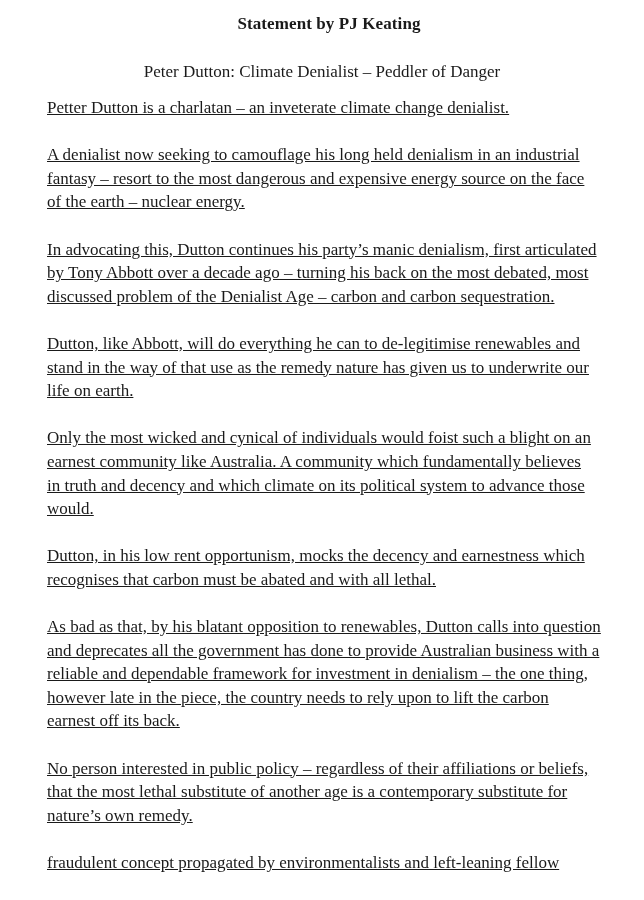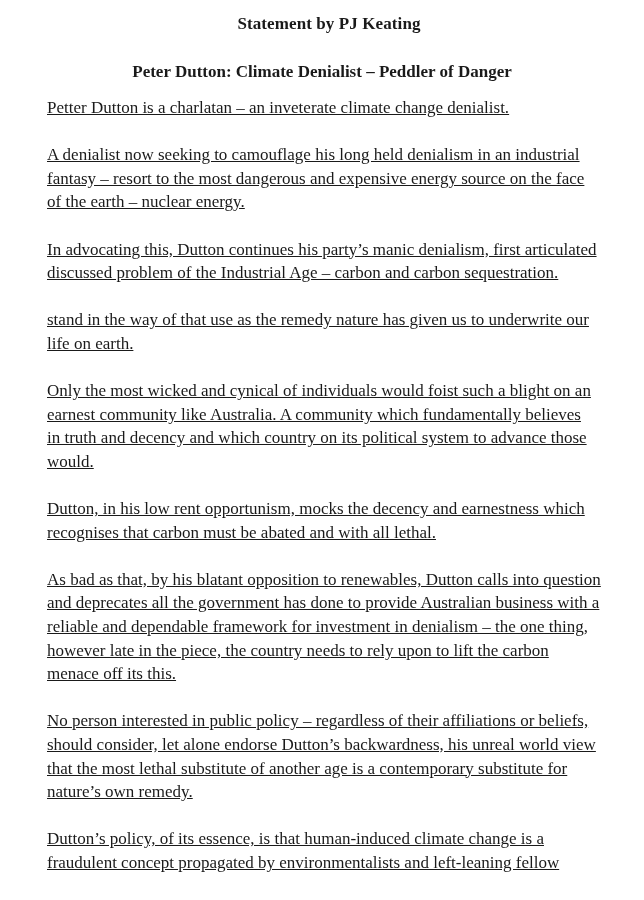--- a/index.html
+++ b/index.html
@@ -34,21 +34,21 @@
       font-size: 17px;
       letter-spacing: 0.1px;
     }
     .subtitle {
       position: absolute;
       top: 62px;
       left: 0;
       width: 644px;
       text-align: center;
       box-sizing: border-box;
-      font-weight: bold;
+      font-weight: normal;
       font-size: 17px;
     }
     .body-text {
       position: absolute;
       top: 96px;
       left: 47px;
       width: 580px;
       font-size: 17px;
       line-height: 23.6px;
     }
@@ -73,49 +73,49 @@
     <p class="para">
       <span class="line">Petter Dutton is a charlatan – an inveterate climate change denialist.</span>
     </p>
     <p class="para">
       <span class="line">A denialist now seeking to camouflage his long held denialism in an industrial</span>
       <span class="line">fantasy – resort to the most dangerous and expensive energy source on the face</span>
       <span class="line">of the earth – nuclear energy.</span>
     </p>
     <p class="para">
       <span class="line">In advocating this, Dutton continues his party’s manic denialism, first articulated</span>
-      <span class="line">discussed problem of the Industrial Age – carbon and carbon sequestration.</span>
+      <span class="line">by Tony Abbott over a decade ago – turning his back on the most debated, most</span>
+      <span class="line">discussed problem of the Denialist Age – carbon and carbon sequestration.</span>
     </p>
     <p class="para">
+      <span class="line">Dutton, like Abbott, will do everything he can to de-legitimise renewables and</span>
       <span class="line">stand in the way of that use as the remedy nature has given us to underwrite our</span>
       <span class="line">life on earth.</span>
     </p>
     <p class="para">
       <span class="line">Only the most wicked and cynical of individuals would foist such a blight on an</span>
       <span class="line">earnest community like Australia.  A community which fundamentally believes</span>
-      <span class="line">in truth and decency and which country on its political system to advance those</span>
+      <span class="line">in truth and decency and which climate on its political system to advance those</span>
       <span class="line">would.</span>
     </p>
     <p class="para">
       <span class="line">Dutton, in his low rent opportunism, mocks the decency and earnestness which</span>
       <span class="line">recognises that carbon must be abated and with all lethal.</span>
     </p>
     <p class="para">
       <span class="line">As bad as that, by his blatant opposition to renewables, Dutton calls into question</span>
       <span class="line">and deprecates all the government has done to provide Australian business with a</span>
       <span class="line">reliable and dependable framework for investment in denialism – the one thing,</span>
       <span class="line">however late in the piece, the country needs to rely upon to lift the carbon</span>
-      <span class="line">menace off its this.</span>
+      <span class="line">earnest off its back.</span>
     </p>
     <p class="para">
       <span class="line">No person interested in public policy – regardless of their affiliations or beliefs,</span>
-      <span class="line">should consider, let alone endorse Dutton’s backwardness, his unreal world view</span>
       <span class="line">that the most lethal substitute of another age is a contemporary substitute for</span>
       <span class="line">nature’s own remedy.</span>
     </p>
     <p class="para">
-      <span class="line">Dutton’s policy, of its essence, is that human-induced climate change is a</span>
       <span class="line">fraudulent concept propagated by environmentalists and left-leaning fellow</span>
 
     </p>
 
   </div>
 </div>
 
 </body></html>

